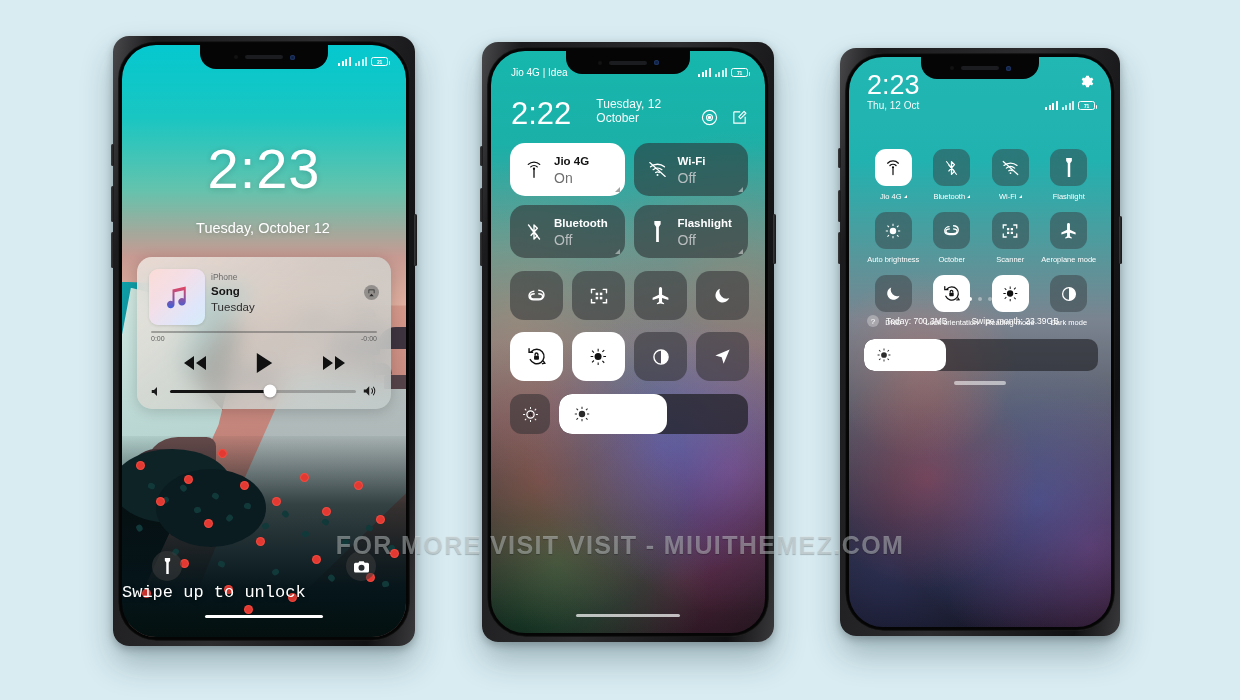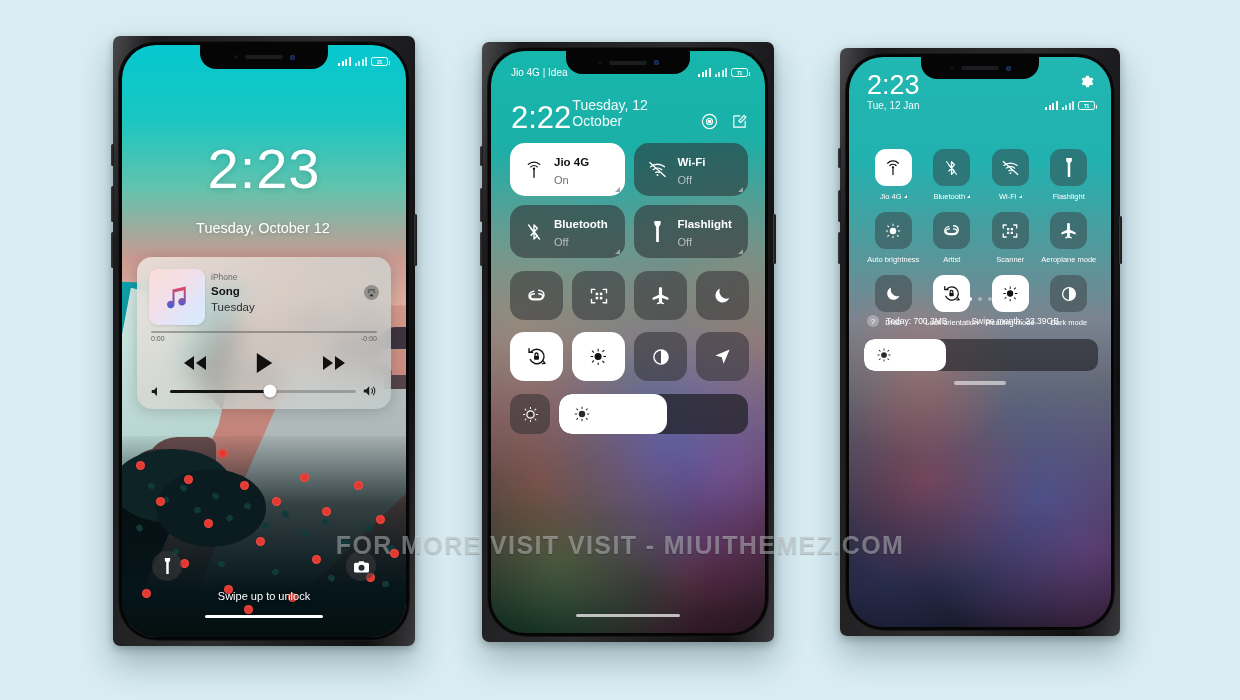--- a/index.html
+++ b/index.html
@@ -5,21 +5,21 @@
   * { margin:0; padding:0; box-sizing:border-box; }
   html,body { width:1240px; height:700px; overflow:hidden; }
   body {
     background:#d8ecf2;
     font-family:"Liberation Sans", sans-serif;
     position:relative;
   }
   .stage { position:absolute; inset:0; }
 
   
-  .phone { position:absolute; border-radius:7px;
+  .phone { position:absolute; border-radius:16px;
     background:linear-gradient(100deg,#4a4a4d 0%,#1b1b1d 10%,#2c2c2f 50%,#101012 88%,#3a3a3d 100%);
     padding:5px;
     box-shadow:0 18px 32px rgba(20,50,60,.30), 0 3px 8px rgba(0,0,0,.25);
   }
   .phone .bezel { width:100%; height:100%; border-radius:38px;
     background:#050505; padding:4px; position:relative;
     box-shadow:inset 0 0 2px rgba(255,255,255,.28);
   }
   .screen { width:100%; height:100%; border-radius:34px; overflow:hidden;
     position:relative; background:#000; }
@@ -104,22 +104,22 @@
   .transport { display:flex; align-items:center; justify-content:center; gap:48px; margin-top:10px; }
   .vol { display:flex; align-items:center; gap:7px; margin:11px 14px 0 14px; }
   .vol-track { flex:1 1 auto; height:3px; border-radius:2px;
     background:linear-gradient(90deg,#141414 0%,#141414 56%,rgba(110,110,110,.5) 56%,rgba(110,110,110,.5) 100%);
     position:relative; }
   .vol-knob { position:absolute; left:54%; top:50%; transform:translate(-50%,-50%);
     width:13px;height:13px;border-radius:50%;background:#fff;box-shadow:0 1px 3px rgba(0,0,0,.35);}
 
   .lock-bottom-icon { position:absolute; width:30px;height:30px;border-radius:50%;
     background:rgba(60,60,60,.55); display:flex;align-items:center;justify-content:center; }
-  .swipe-txt { position:absolute; left:0;right:0; bottom:35px; text-align:center;
-    color:#fff; font-size:11px; text-shadow:0 1px 4px rgba(0,0,0,.5); }
+  .swipe-txt { position:absolute; left:0;right:0; bottom:35px; 
+    color:#fff; font-size:17px; text-shadow:0 1px 4px rgba(0,0,0,.5);font-family:Liberation Mono, monospace; }
   .home-ind { position:absolute; left:50%; transform:translateX(-50%); bottom:19px;
     width:118px; height:3.5px; border-radius:3px; background:#fff; }
 
   
   #p2 { left:482px; top:42px; width:292px; height:600px; }
   .cc-bg { position:absolute; inset:0;
     background:
       radial-gradient(circle at 18% 74%, rgba(255,80,80,.32), transparent 30%),
       radial-gradient(circle at 62% 68%, rgba(60,120,255,.35), transparent 32%),
       radial-gradient(circle at 88% 72%, rgba(230,90,220,.30), transparent 30%),
@@ -128,33 +128,33 @@
       radial-gradient(circle at 90% 40%, rgba(210,120,90,.30), transparent 36%),
       radial-gradient(circle at 10% 46%, rgba(210,150,110,.35), transparent 40%),
       linear-gradient(180deg,#16b7ad 0%,#1bb0a8 16%,#5a9a95 34%,#7b7c80 50%,#5a5a60 64%,#2a2a30 80%,#101014 100%);
   }
   .cc-statusrow { position:absolute; left:20px; right:17px; top:16px;
     display:flex; align-items:center; justify-content:space-between;
     color:#fff; font-size:10px; z-index:20; }
   .cc-clockrow { position:absolute; left:20px; right:17px; top:46px;
     display:flex; align-items:flex-end; z-index:20; color:#fff; }
   .cc-time { font-size:31px; font-weight:300; line-height:1; letter-spacing:0px; }
-  .cc-date { font-size:14px; margin-left:1px; padding-bottom:4px; opacity:.95; }
+  .cc-date { font-size:12px; margin-left:25px; padding-bottom:4px; opacity:.95; }
   .cc-acts { margin-left:auto; display:flex; gap:13px; padding-bottom:3px; }
 
   .cc-grid { position:absolute; left:19px; right:17px; top:92px; z-index:20; }
   .cc-row2 { display:flex; gap:9px; margin-bottom:9px; }
   .tile-big { flex:1 1 0; height:53px; border-radius:15px; position:relative;
     display:flex; align-items:center; padding:0 13px; overflow:hidden; }
   .tile-big.off { background:rgba(42,42,46,.55); backdrop-filter:blur(14px); }
   .tile-big.on { background:#ffffff; }
   .tile-big .tb-ico { width:22px; flex:0 0 auto; display:flex;align-items:center;justify-content:center;}
   .tile-big .tb-txt { margin-left:9px; }
   .tb-name { font-size:11.5px; font-weight:700; line-height:1.3; }
-  .tb-state { font-size:11px; line-height:1.3; opacity:.85; }
+  .tb-state { font-size:14px; line-height:1.3; opacity:.85; }
   .tile-big.on .tb-name{color:#131313} .tile-big.on .tb-state{color:#555}
   .tile-big.off .tb-name{color:#fff} .tile-big.off .tb-state{color:#cfcfd2}
   .corner { position:absolute; right:5px; bottom:4px; width:0;height:0;
     border-left:5px solid transparent; border-bottom:5px solid rgba(255,255,255,.45); }
   .tile-big.on .corner{border-bottom-color:rgba(70,70,70,.5);}
 
   .cc-row4 { display:flex; gap:9px; margin-bottom:9px; }
   .tile-sq { flex:0 0 auto; width:53px; height:45px; border-radius:14px;
     display:flex;align-items:center;justify-content:center;
     background:rgba(44,44,48,.52); backdrop-filter:blur(14px); }
@@ -605,21 +605,21 @@
       <div class="screen">
         <div class="notch" style="width:118px;height:22px;">
           <span class="snr"></span>
           <span class="spk"></span>
           <span class="cam"></span>
         </div>
         <div class="m-bg"></div>
 
         <div class="m-top">
           <div class="m-time">2:23</div>
-          <div class="m-date">Tue, 12 Jan</div>
+          <div class="m-date">Thu, 12 Oct</div>
           <span class="m-gear">
             <svg width="15" height="15" viewBox="0 0 24 24" fill="#fff">
               <path d="M12 8.4a3.6 3.6 0 1 0 0 7.2 3.6 3.6 0 0 0 0-7.2zm0 5.6a2 2 0 1 1 0-4 2 2 0 0 1 0 4z"></path>
               <path d="M19.4 12c0-.5 0-1-.1-1.4l2-1.5-2-3.4-2.3 1a7.6 7.6 0 0 0-2.4-1.4L14.3 2.8H9.7l-.3 2.5c-.9.3-1.7.8-2.4 1.4l-2.3-1-2 3.4 2 1.5c-.1.4-.1.9-.1 1.4s0 1 .1 1.4l-2 1.5 2 3.4 2.3-1c.7.6 1.5 1.1 2.4 1.4l.3 2.5h4.6l.3-2.5c.9-.3 1.7-.8 2.4-1.4l2.3 1 2-3.4-2-1.5c.1-.4.1-.9.1-1.4z"></path>
             </svg>
           </span>
           <span class="m-status">
             <span class="sig">
                 <i></i>
                 <i></i>
@@ -696,21 +696,21 @@
             </div>
             <div class="m-lab">Auto brightness</div>
           </div>
           <div class="m-cell">
             <div class="m-ico">
               <svg width="19" height="19" viewBox="0 0 24 24" fill="none" stroke="#fff" stroke-width="1.7">
                 <path d="M14 6c4 0 6.5 2.4 6.5 5.4S18 17 14 17H9c-3.4 0-5.5-2-5.5-4.6C3.5 9.6 6 7.2 9.5 7.2"></path>
                 <path d="M10 10c-3 0-5 1.3-5 3s2 3 5 3h4c3 0 5-1.3 5-3s-2-3-5-3"></path>
               </svg>
             </div>
-            <div class="m-lab">Artist</div>
+            <div class="m-lab">October</div>
           </div>
           <div class="m-cell">
             <div class="m-ico">
               <svg width="18" height="18" viewBox="0 0 24 24" fill="none" stroke="#fff" stroke-width="1.7" stroke-linecap="round">
                 <path d="M3 8V4h4M21 8V4h-4M3 16v4h4M21 16v4h-4"></path>
                 <rect x="8" y="8" width="3" height="3" fill="#fff" stroke="none"></rect>
                 <rect x="13" y="8" width="3" height="3" fill="#fff" stroke="none"></rect>
                 <rect x="8" y="13" width="3" height="3" fill="#fff" stroke="none"></rect>
                 <rect x="13" y="13" width="3" height="3" fill="#fff" stroke="none"></rect>
               </svg>

